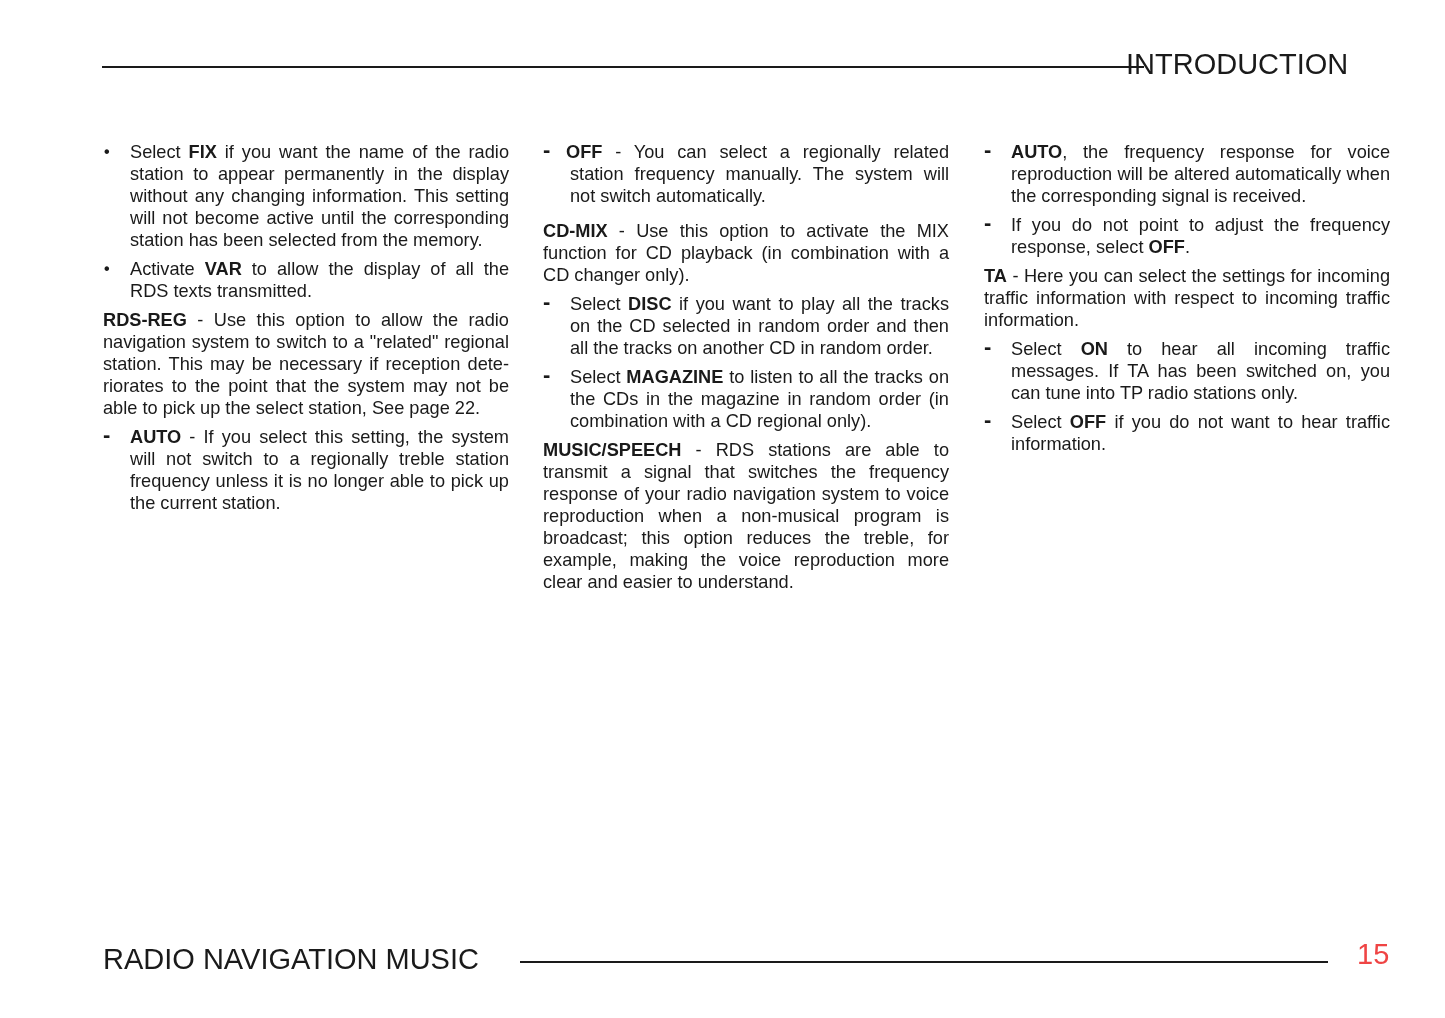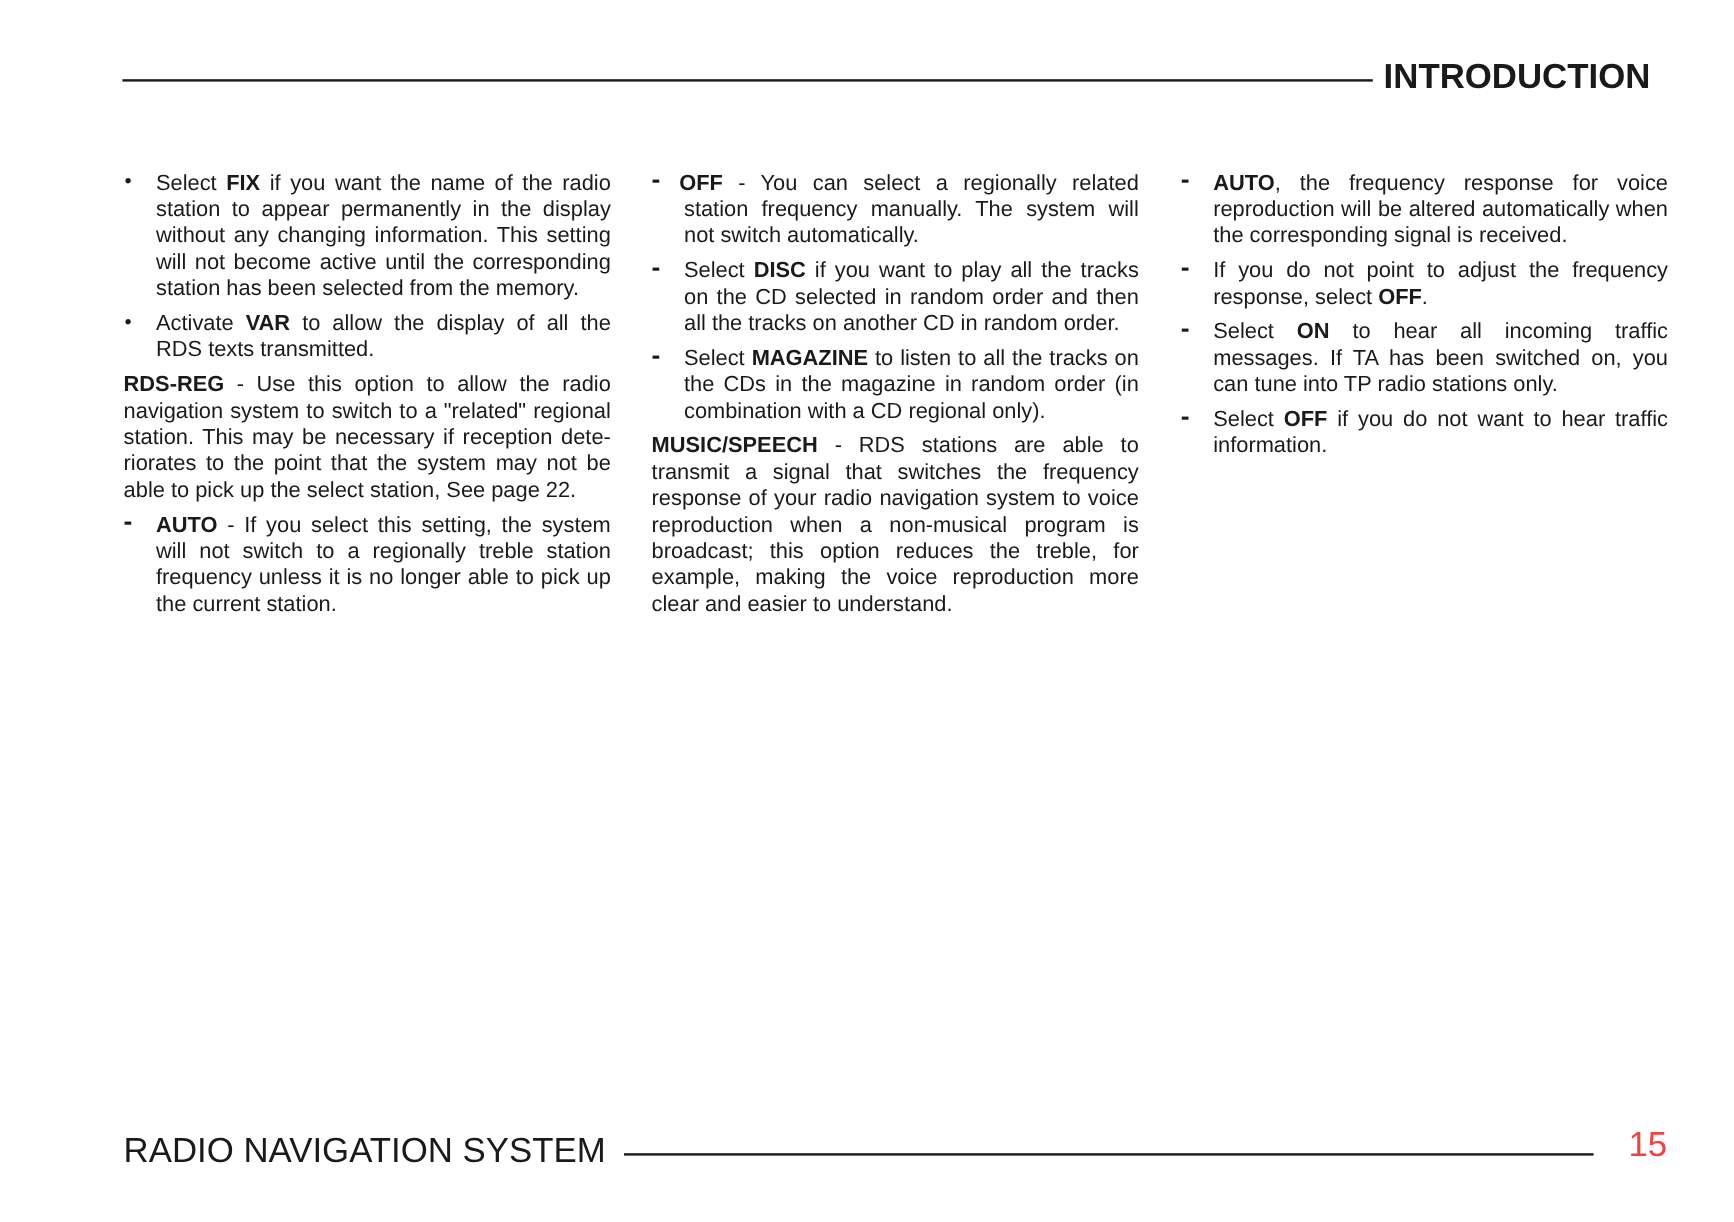--- a/index.html
+++ b/index.html
@@ -18,27 +18,26 @@
     .header-rule {
       position: absolute;
       left: 102px;
       top: 66px;
       width: 1042px;
       height: 2px;
       background: #1a1a1a;
     }
     .header-title {
       position: absolute;
-      left: 1153px;
+      left: 1126px;
       top: 48px;
       font-size: 29px;
       letter-spacing: 0px;
       color: #1a1a1a;
       white-space: nowrap;
-      font-weight: bold;
     }
     .footer-title {
       position: absolute;
       left: 103px;
       top: 943px;
       font-size: 29px;
       color: #1a1a1a;
       white-space: nowrap;
     }
     .footer-rule {
@@ -113,20 +112,23 @@
     <span class="marker dash">-</span>
     <b>AUTO</b><span> - If you select this setting, the system will not switch to a regionally treble station frequency unless it is no longer able to pick up the current station.</span>
   </div>
 </div>
 
 <div class="column col-2">
   <div class="item" style="padding-left:27px;">
     <span class="marker dash">-</span>
     <b style="margin-left:-4px;">OFF</b><span> - You can select a regionally related station frequency manually. The system will not switch automatically.</span>
   </div>
+  <p class="para" style="margin-top:13px;">
+    <b>CD-MIX</b><span> - Use this option to activate the MIX function for CD playback (in combination with a CD changer only).</span>
+  </p>
   <div class="item">
     <span class="marker dash">-</span>
     <span>Select </span><b>DISC</b><span> if you want to play all the tracks on the CD selected in random order and then all the tracks on another CD in random order.</span>
   </div>
   <div class="item">
     <span class="marker dash">-</span>
     <span>Select </span><b>MAGAZINE</b><span> to listen to all the tracks on the CDs in the magazine in random order (in combination with a CD regional only).</span>
   </div>
   <p class="para">
     <b>MUSIC/SPEECH</b><span> - RDS stations are able to transmit a signal that switches the frequency response of your radio navigation system to voice reproduction when a non-musical program is broadcast; this option reduces the treble, for example, making the voice reproduction more clear and easier to understand.</span>
@@ -135,25 +137,28 @@
 
 <div class="column col-3">
   <div class="item">
     <span class="marker dash">-</span>
     <b>AUTO</b><span>, the frequency response for voice reproduction will be altered automatically when the corresponding signal is received.</span>
   </div>
   <div class="item">
     <span class="marker dash">-</span>
     <span>If you do not point to adjust the frequency response, select </span><b>OFF</b><span>.</span>
   </div>
+  <p class="para">
+    <b>TA</b><span> - Here you can select the settings for incoming traffic information with respect to incoming traffic information.</span>
+  </p>
   <div class="item">
     <span class="marker dash">-</span>
     <span>Select </span><b>ON</b><span> to hear all incoming traffic messages.  If TA has been switched on, you can tune into TP radio stations only.</span>
   </div>
   <div class="item">
     <span class="marker dash">-</span>
     <span>Select </span><b>OFF</b><span> if you do not want to hear traffic information.</span>
   </div>
 </div>
 
-<div class="footer-title">RADIO NAVIGATION SYSTEM</div>
+<div class="footer-title">RADIO NAVIGATION MUSIC</div>
 <div class="footer-rule"></div>
 <div class="page-number">15</div>
 
 </body></html>

